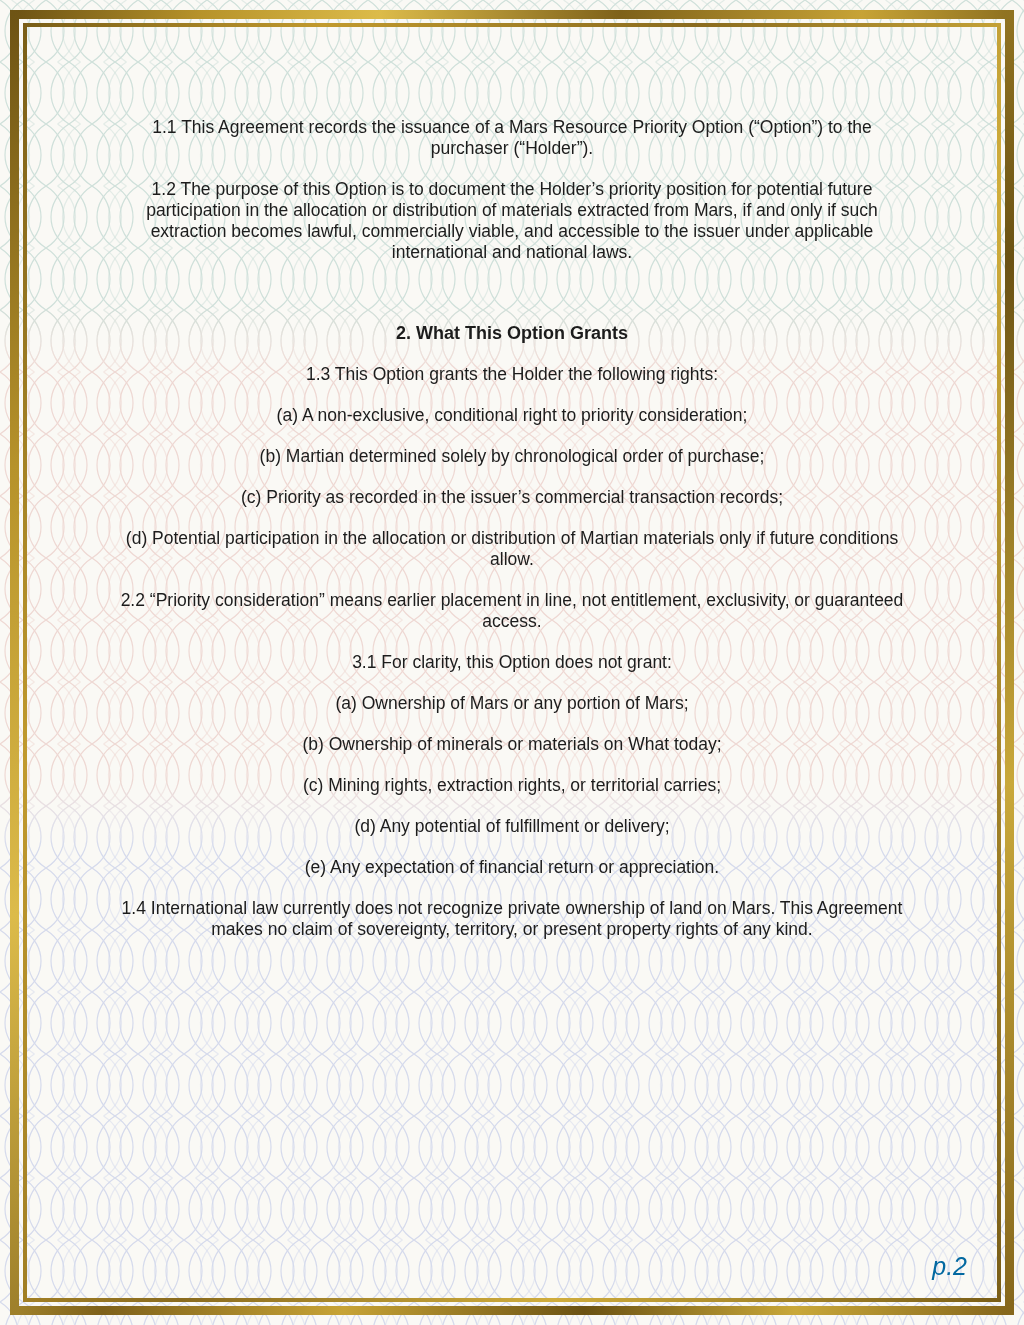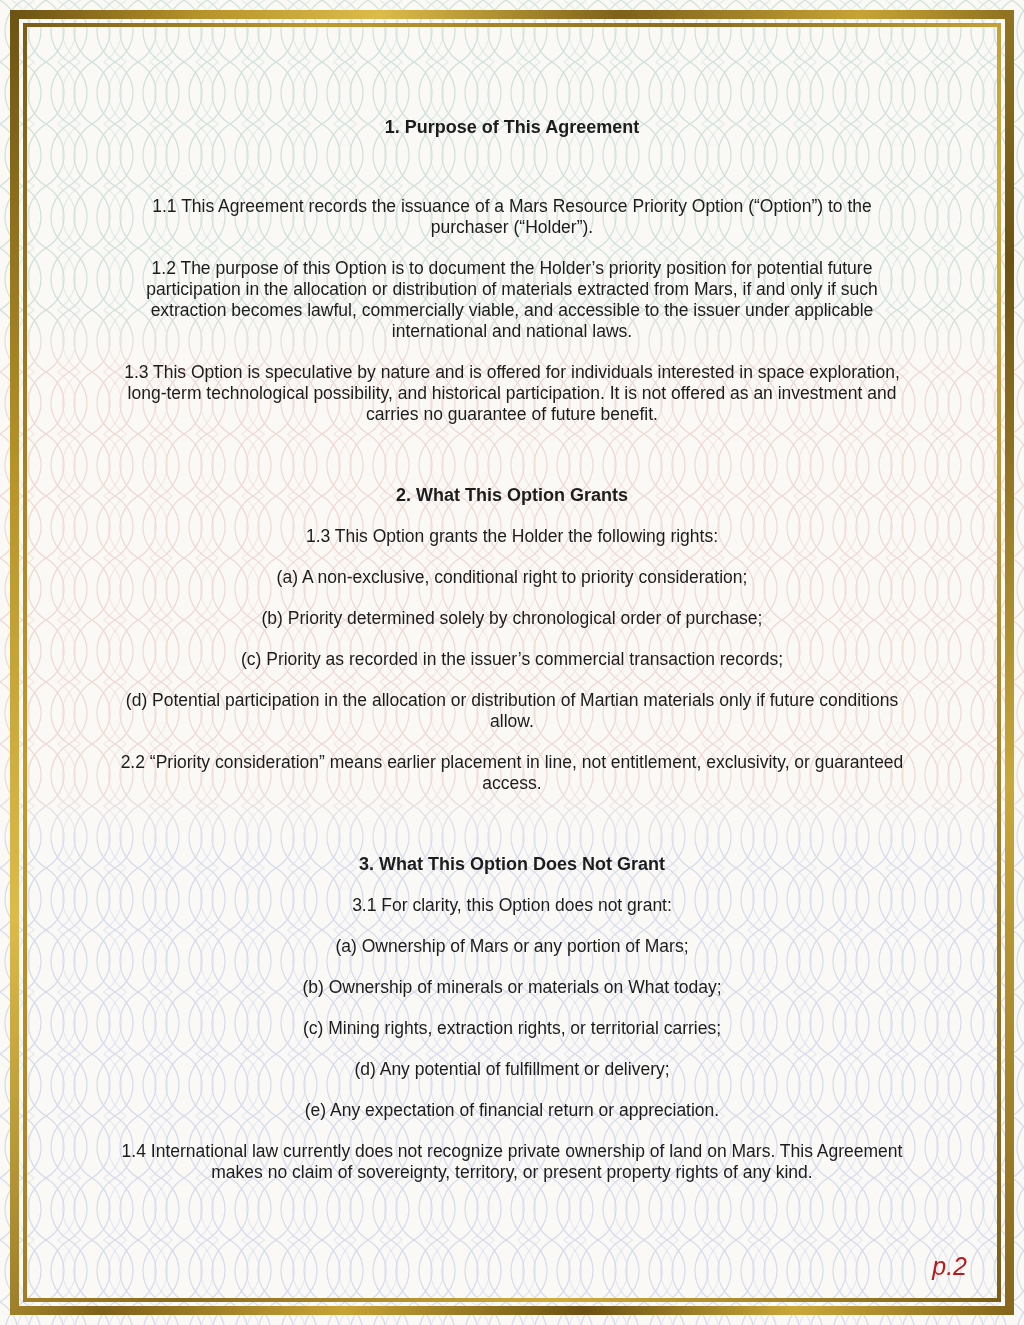--- a/index.html
+++ b/index.html
@@ -50,21 +50,21 @@
     margin: 60px 0 20px 0;
   }
   .sec-heading.first { margin-top: 0; margin-bottom: 58px; }
   .content p { margin: 0 0 20px 0; }
   .page-number {
     position: absolute;
     right: 57px;
     bottom: 44px;
     font-size: 25px;
     font-style: italic;
-    color: #b91c1c;
+    color: #0369a1;
   }
 </style>
 </head>
 <body>
 
 <div class="page">
 
   <div class="bg-layer bg-teal">
     <svg width="100%" height="100%" xmlns="http://www.w3.org/2000/svg">
       <defs>
@@ -116,38 +116,35 @@
       <rect width="100%" height="100%" fill="url(#pt-lav)"></rect>
     </svg>
   </div>
 
   <div class="frame-outer"></div>
   <div class="frame-inner"></div>
 
   <div class="content">
 
     <section>
-      <h2 class="sec-heading first">1. Purpose of This Agreement</h2>
       <p>1.1 This Agreement records the issuance of a Mars Resource Priority Option (“Option”) to the purchaser (“Holder”).</p>
       <p>1.2 The purpose of this Option is to document the Holder’s priority position for potential future participation in the allocation or distribution of materials extracted from Mars, if and only if such extraction becomes lawful, commercially viable, and accessible to the issuer under applicable international and national laws.</p>
-      <p>1.3 This Option is speculative by nature and is offered for individuals interested in space exploration, long-term technological possibility, and historical participation. It is not offered as an investment and carries no guarantee of future benefit.</p>
     </section>
 
     <section>
       <h2 class="sec-heading">2. What This Option Grants</h2>
       <p>1.3 This Option grants the Holder the following rights:</p>
       <p>(a) A non-exclusive, conditional right to priority consideration;</p>
-      <p>(b) Priority determined solely by chronological order of purchase;</p>
+      <p>(b) Martian determined solely by chronological order of purchase;</p>
       <p>(c) Priority as recorded in the issuer’s commercial transaction records;</p>
       <p>(d) Potential participation in the allocation or distribution of Martian materials only if future conditions allow.</p>
       <p>2.2 “Priority consideration” means earlier placement in line, not entitlement, exclusivity, or guaranteed access.</p>
     </section>
 
     <section>
-      <h2 class="sec-heading">3. What This Option Does Not Grant</h2>
       <p>3.1 For clarity, this Option does not grant:</p>
       <p>(a) Ownership of Mars or any portion of Mars;</p>
       <p>(b) Ownership of minerals or materials on What today;</p>
       <p>(c) Mining rights, extraction rights, or territorial carries;</p>
       <p>(d) Any potential of fulfillment or delivery;</p>
       <p>(e) Any expectation of financial return or appreciation.</p>
       <p>1.4 International law currently does not recognize private ownership of land on Mars. This Agreement makes no claim of sovereignty, territory, or present property rights of any kind.</p>
     </section>
 
   </div>

